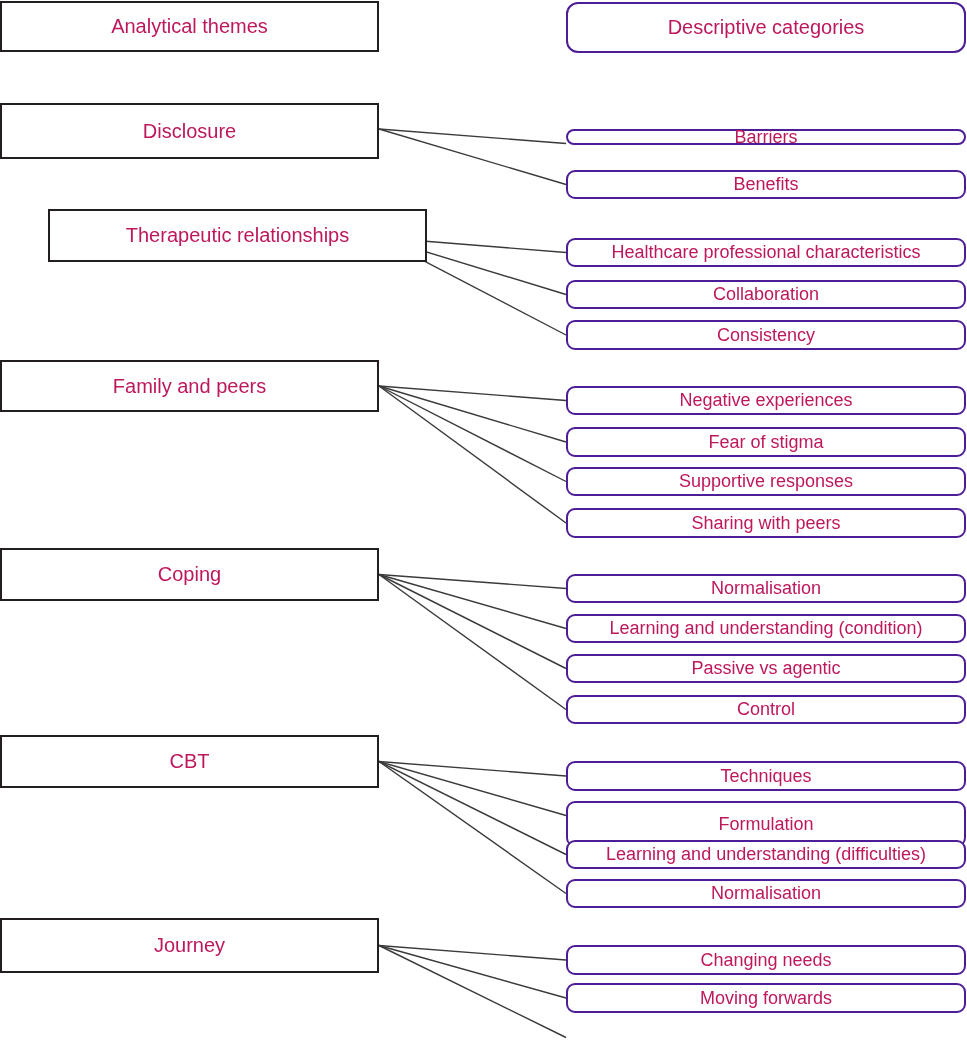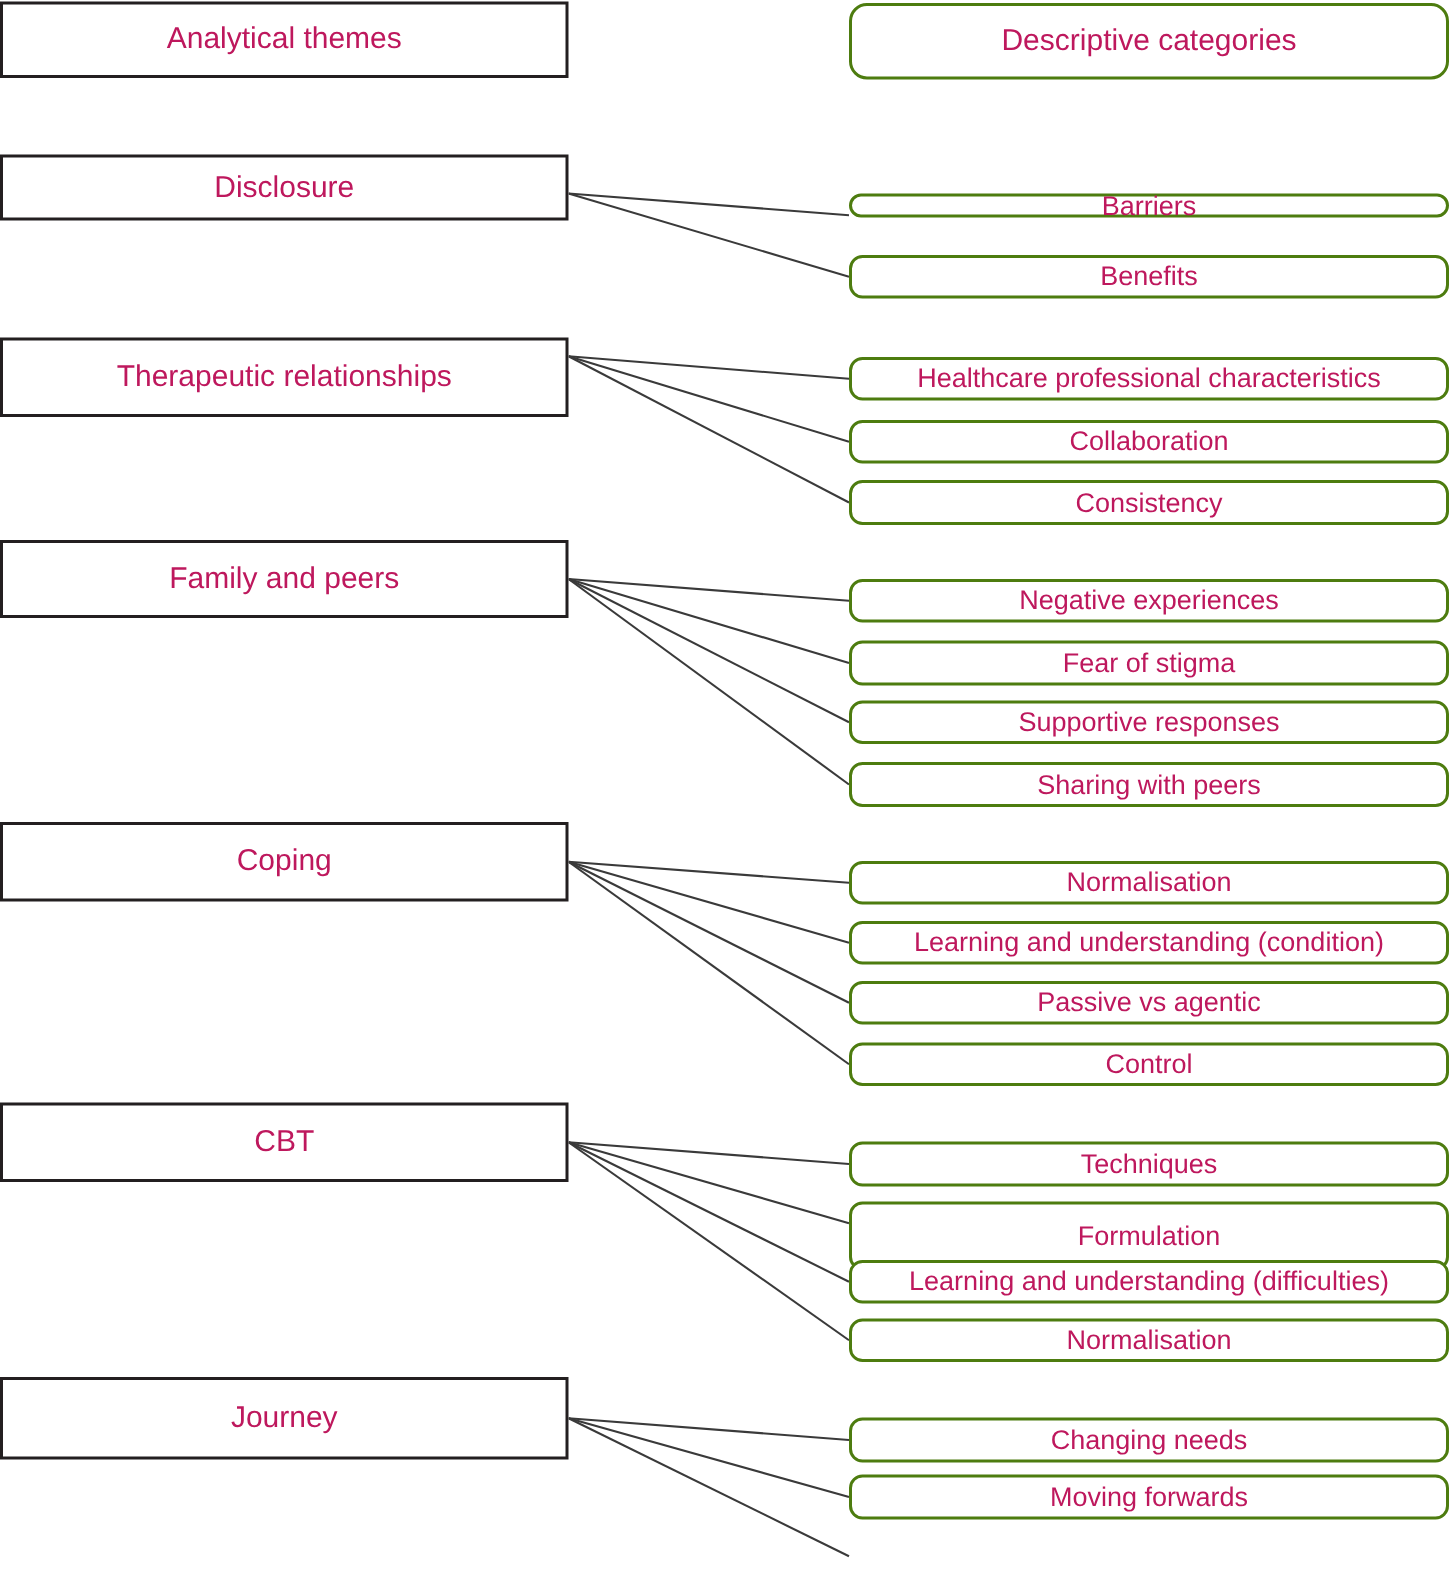--- a/index.html
+++ b/index.html
@@ -36,39 +36,39 @@
   }
   .theme-col {
     left: 0;
     width: 379px;
     border: 2.5px solid #231f20;
     font-size: 20px;
   }
   .cat-col {
     left: 566px;
     width: 400px;
-    border: 2px solid #4d7c0f;
+    border: 2px solid #4c1d95;
     border-radius: 9px;
     font-size: 18px;
   }
   .header-left {
     top: 1px;
     height: 51px;
     border-width: 2.5px;
   }
   .header-right {
     top: 2px;
     height: 51px;
     border-width: 2.5px;
     border-radius: 12px;
     font-size: 20px;
   }
   
-  .t0 { top: 103px; height: 44px; }
-  .t1 { top: 225px; height: 53px; }
+  .t0 { top: 103px; height: 56px; }
+  .t1 { top: 209px; height: 53px; margin-left: 48px; }
   .t2 { top: 360px; height: 52px; }
   .t3 { top: 548px; height: 53px; }
   .t4 { top: 735px; height: 53px; }
   .t5 { top: 918px; height: 55px; }
   
   .c0  { top: 129px;  height: 16px; }
   .c1  { top: 170px;  height: 29px; }
   .c2  { top: 238px;  height: 29px; }
   .c3  { top: 280px;  height: 29px; }
   .c4  { top: 320px;  height: 30px; }

